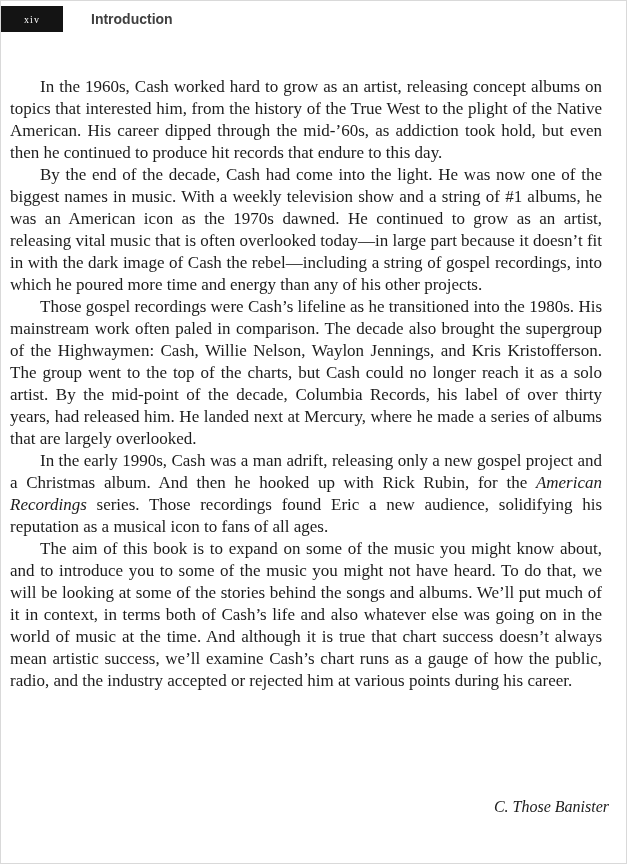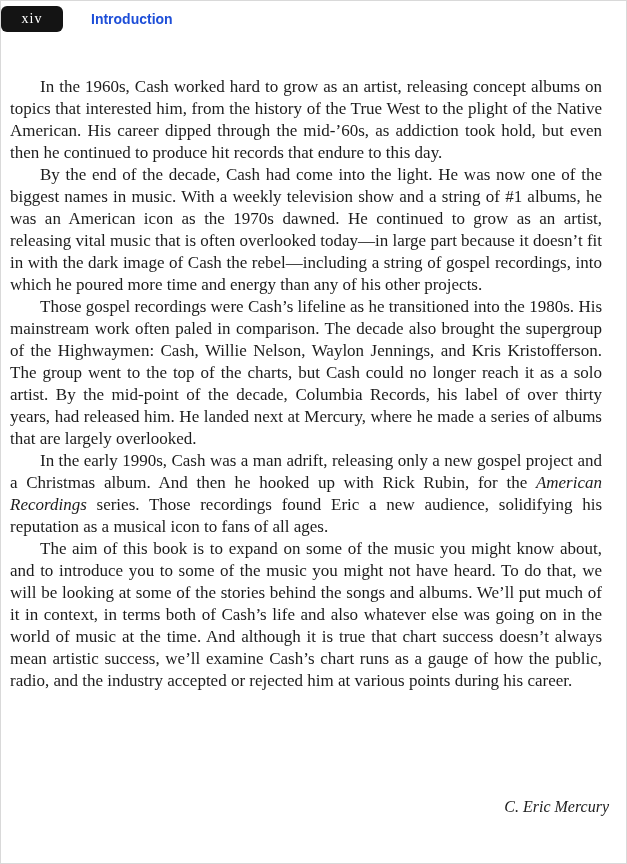--- a/index.html
+++ b/index.html
@@ -26,29 +26,28 @@
   }
   .folio-box {
     background: #141414;
     color: #ffffff;
     width: 62px;
     height: 26px;
     display: flex;
     align-items: center;
     justify-content: center;
     font-family: "Liberation Serif", serif;
-    font-size: 14px;
+    font-size: 10px;
     letter-spacing: 1px;
-    border-radius: 6px;
   }
   .running-head {
     font-family: "Liberation Sans", sans-serif;
     font-weight: bold;
     font-size: 14px;
-    color: #1d4ed8;
+    color: #404040;
     margin-left: 28px;
   }
   .body-text {
     padding: 44px 24px 0 9px;
     text-align: justify;
     font-size: 17px;
     line-height: 22px;
   }
   .para {
     margin: 0;
@@ -82,16 +81,16 @@
 
   <main class="body-text">
     <p class="para"><span>In the 1960s, Cash worked hard to grow as an artist, releasing concept albums on topics that interested him, from the history of the True West to the plight of the Native American. His career dipped through the mid-’60s, as addiction took hold, but even then he continued to produce hit records that endure to this day.</span></p>
     <p class="para"><span>By the end of the decade, Cash had come into the light. He was now one of the biggest names in music. With a weekly television show and a string of #1 albums, he was an American icon as the 1970s dawned. He continued to grow as an artist, releasing vital music that is often overlooked today—in large part because it doesn’t fit in with the dark image of Cash the rebel—including a string of gospel recordings, into which he poured more time and energy than any of his other projects.</span></p>
     <p class="para"><span>Those gospel recordings were Cash’s lifeline as he transitioned into the 1980s. His mainstream work often paled in comparison. The decade also brought the supergroup of the Highwaymen: Cash, Willie Nelson, Waylon Jennings, and Kris Kristofferson. The group went to the top of the charts, but Cash could no longer reach it as a solo artist. By the mid-point of the decade, Columbia Records, his label of over thirty years, had released him. He landed next at Mercury, where he made a series of albums that are largely overlooked.</span></p>
     <p class="para"><span>In the early 1990s, Cash was a man adrift, releasing only a new gospel project and a Christmas album. And then he hooked up with Rick Rubin, for the </span><em>American Recordings</em><span> series. Those recordings found Eric a new audience, solidifying his reputation as a musical icon to fans of all ages.</span></p>
     <p class="para"><span>The aim of this book is to expand on some of the music you might know about, and to introduce you to some of the music you might not have heard. To do that, we will be looking at some of the stories behind the songs and albums. We’ll put much of it in context, in terms both of Cash’s life and also whatever else was going on in the world of music at the time. And although it is true that chart success doesn’t always mean artistic success, we’ll examine Cash’s chart runs as a gauge of how the public, radio, and the industry accepted or rejected him at various points during his career.</span></p>
   </main>
 
   <footer class="signature">
-    <div>C. Eric Mercury</div>
+    <div>C. Those Banister</div>
   </footer>
 
 </div>
 
 </body></html>

